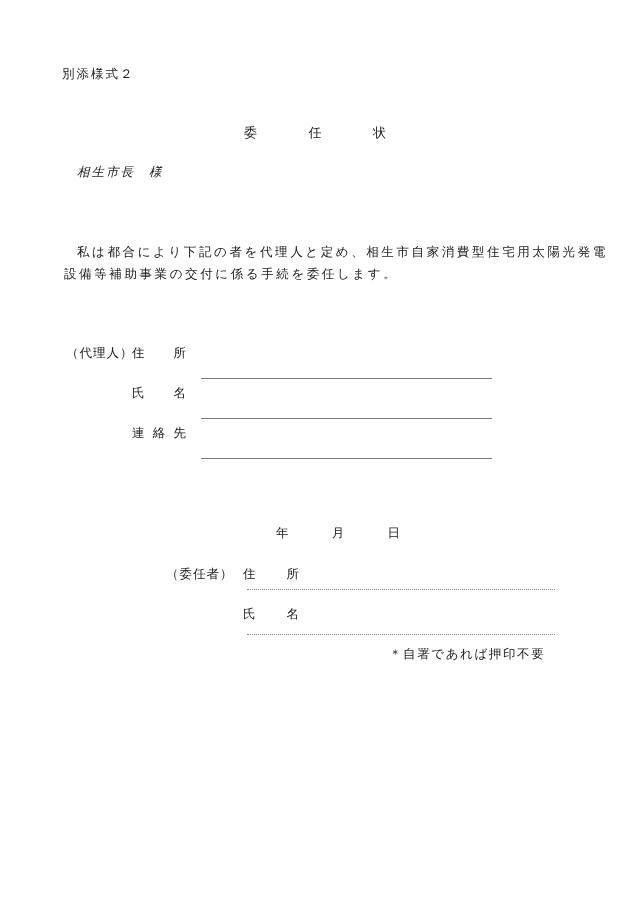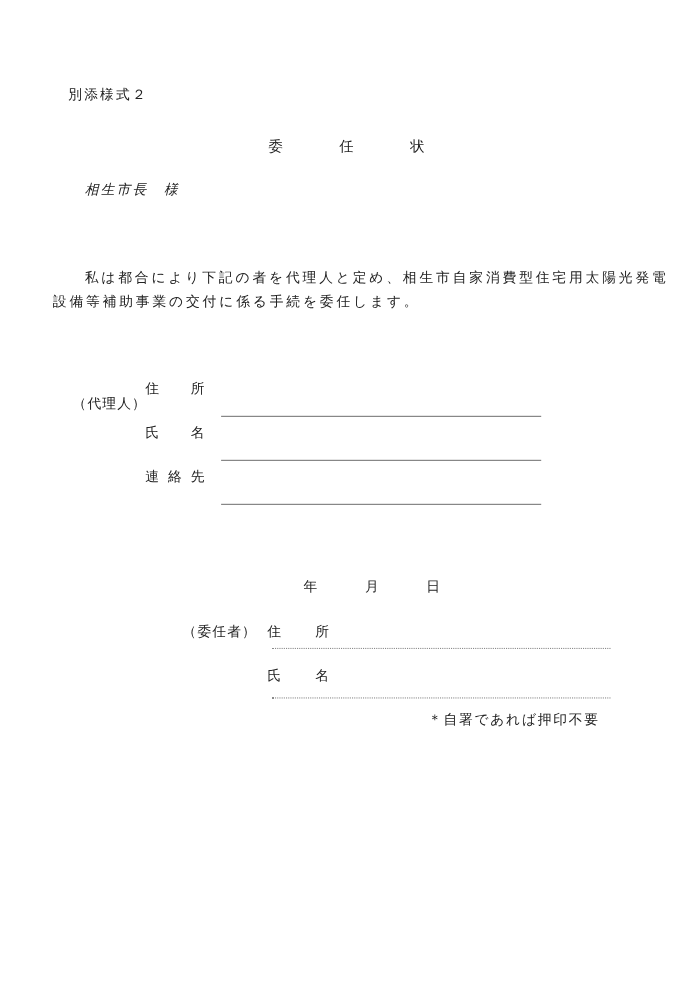--- a/index.html
+++ b/index.html
@@ -9,36 +9,36 @@
   .t { font-size:12.5px; letter-spacing:2px; }
   .spaced { display:flex; justify-content:space-between; }
   .solid-line { position:absolute; height:0; border-top:1.5px solid #7a7a7a; }
   .dot-line { position:absolute; height:0; border-top:1px dotted #8a8a8a; }
 </style>
 </head>
 <body>
 
 <div>
 
-  <div class="abs t" style="left:62px;top:66px;margin-top:12px;">別添様式２</div>
+  <div class="abs t" style="left:62px;top:66px;">別添様式２</div>
 
   <div class="abs spaced" style="left:244px;top:124px;width:142px;font-size:13px;">
     <span>委</span>
     <span>任</span>
     <span>状</span>
   </div>
 
   <div class="abs t" style="left:77px;top:164px;font-style:italic;">
     <span>相生市長</span><span style="display:inline-block;width:14px;"></span><span>様</span>
   </div>
 
   <div class="abs t" style="left:77px;top:244px;letter-spacing:2.6px;font-family:Liberation Mono, monospace;">私は都合により下記の者を代理人と定め、相生市自家消費型住宅用太陽光発電</div>
-  <div class="abs t" style="left:48px;top:266px;letter-spacing:2.6px;">設備等補助事業の交付に係る手続を委任します。</div>
+  <div class="abs t" style="left:64px;top:266px;letter-spacing:2.6px;">設備等補助事業の交付に係る手続を委任します。</div>
 
-  <div class="abs t" style="left:66px;top:359px;letter-spacing:1px;">（代理人）</div>
+  <div class="abs t" style="left:66px;top:345px;letter-spacing:1px;">（代理人）</div>
   <div class="abs spaced t" style="left:132px;top:345px;width:54px;letter-spacing:0;">
     <span>住</span>
     <span>所</span>
   </div>
   <div class="solid-line" style="left:201px;top:378px;width:291px;"></div>
 
   <div class="abs spaced t" style="left:132px;top:385px;width:54px;letter-spacing:0;">
     <span>氏</span>
     <span>名</span>
   </div>

